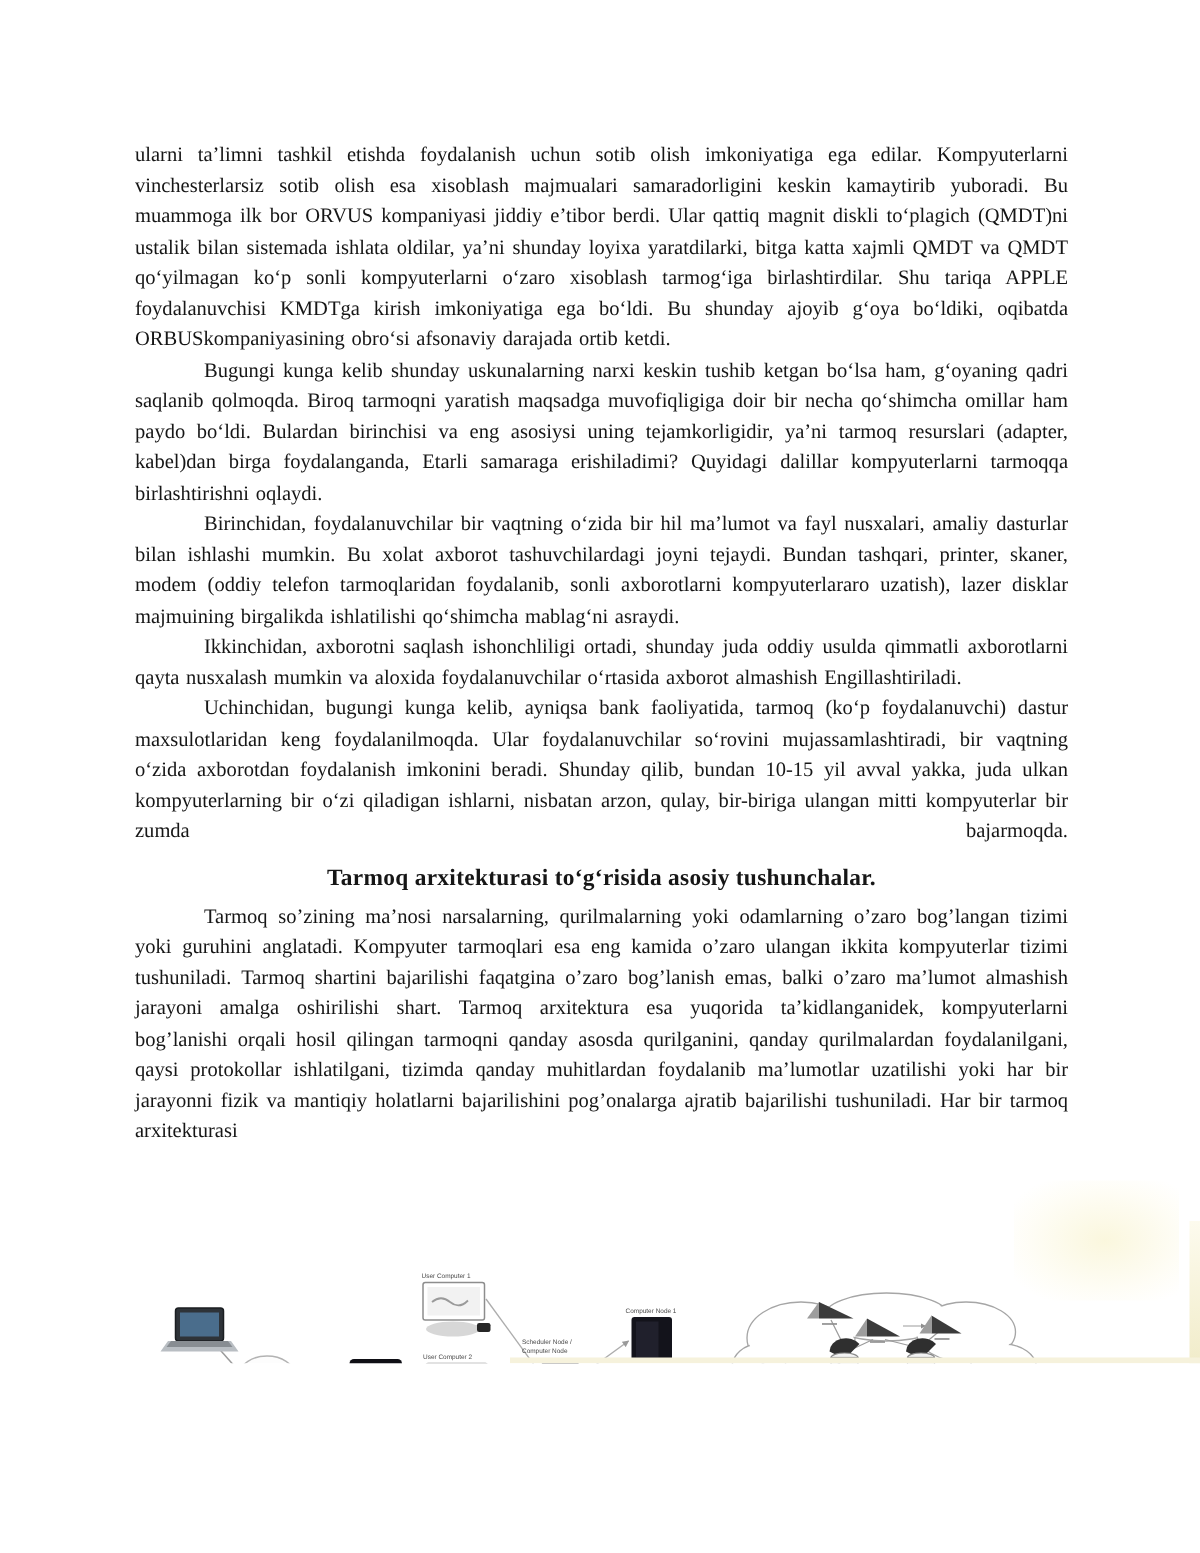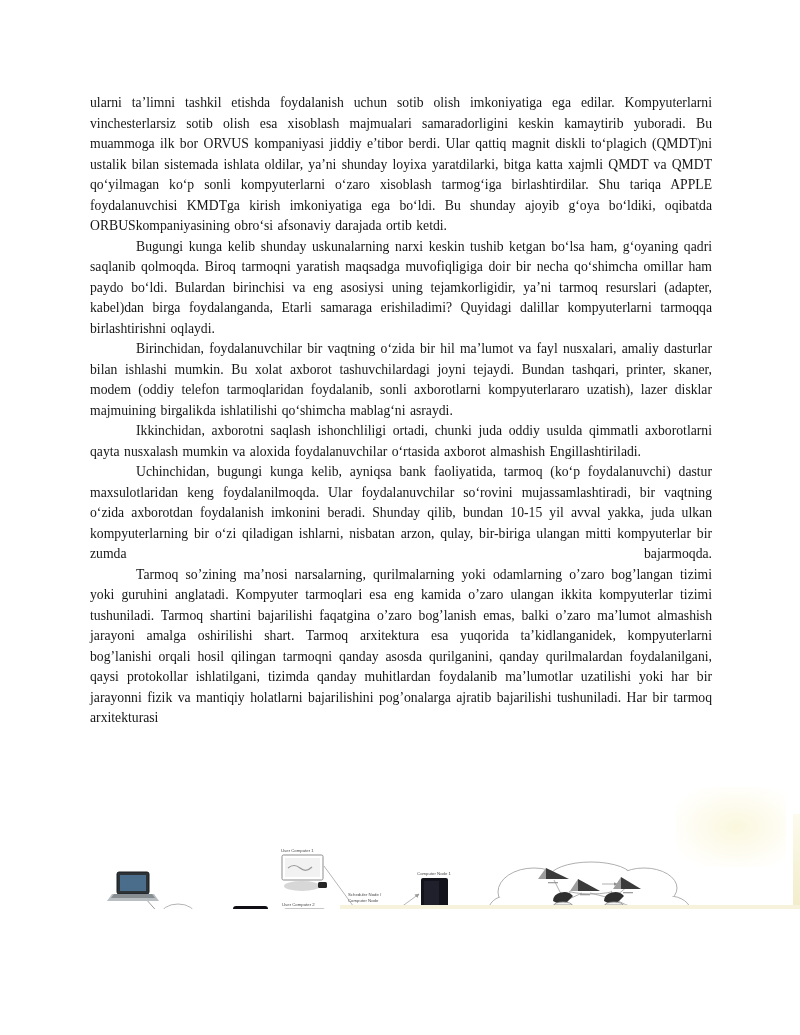--- a/index.html
+++ b/index.html
@@ -48,22 +48,23 @@
 </style>
 </head>
 <body>
 
 <div class="page">
 
   <div class="text-block">
     <p class="para no-indent">ularni ta’limni tashkil etishda foydalanish uchun sotib olish imkoniyatiga ega edilar. Kompyuterlarni vinchesterlarsiz sotib olish esa xisoblash majmualari samaradorligini keskin kamaytirib yuboradi. Bu muammoga ilk bor ORVUS kompaniyasi jiddiy e’tibor berdi. Ular qattiq magnit diskli to‘plagich (QMDT)ni ustalik bilan sistemada ishlata oldilar, ya’ni shunday loyixa yaratdilarki, bitga katta xajmli QMDT va QMDT qo‘yilmagan ko‘p sonli kompyuterlarni o‘zaro xisoblash tarmog‘iga birlashtirdilar. Shu tariqa APPLE foydalanuvchisi KMDTga kirish imkoniyatiga ega bo‘ldi. Bu shunday ajoyib g‘oya bo‘ldiki, oqibatda ORBUSkompaniyasining obro‘si afsonaviy darajada ortib ketdi.</p>
     <p class="para">Bugungi kunga kelib shunday uskunalarning narxi keskin tushib ketgan bo‘lsa ham, g‘oyaning qadri saqlanib qolmoqda. Biroq tarmoqni yaratish maqsadga muvofiqligiga doir bir necha qo‘shimcha omillar ham paydo bo‘ldi. Bulardan birinchisi va eng asosiysi uning tejamkorligidir, ya’ni tarmoq resurslari (adapter, kabel)dan birga foydalanganda, Etarli samaraga erishiladimi? Quyidagi dalillar kompyuterlarni tarmoqqa birlashtirishni oqlaydi.</p>
     <p class="para">Birinchidan, foydalanuvchilar bir vaqtning o‘zida bir hil ma’lumot va fayl nusxalari, amaliy dasturlar bilan ishlashi mumkin. Bu xolat axborot tashuvchilardagi joyni tejaydi. Bundan tashqari, printer, skaner, modem (oddiy telefon tarmoqlaridan foydalanib, sonli axborotlarni kompyuterlararo uzatish), lazer disklar majmuining birgalikda ishlatilishi qo‘shimcha mablag‘ni asraydi.</p>
-    <p class="para">Ikkinchidan, axborotni saqlash ishonchliligi ortadi, chunki juda oddiy usulda qimmatli axborotlarni qayta nusxalash mumkin va aloxida foydalanuvchilar o‘rtasida axborot almashish Engillashtiriladi.</p>
+    <p class="para">Ikkinchidan, axborotni saqlash ishonchliligi ortadi, shunday juda oddiy usulda qimmatli axborotlarni qayta nusxalash mumkin va aloxida foydalanuvchilar o‘rtasida axborot almashish Engillashtiriladi.</p>
     <p class="para justify-last">Uchinchidan, bugungi kunga kelib, ayniqsa bank faoliyatida, tarmoq (ko‘p foydalanuvchi) dastur maxsulotlaridan keng foydalanilmoqda. Ular foydalanuvchilar so‘rovini mujassamlashtiradi, bir vaqtning o‘zida axborotdan foydalanish imkonini beradi. Shunday qilib, bundan 10-15 yil avval yakka, juda ulkan kompyuterlarning bir o‘zi qiladigan ishlarni, nisbatan arzon, qulay, bir-biriga ulangan mitti kompyuterlar bir zumda bajarmoqda.</p>
+    <h2 class="heading">Tarmoq arxitekturasi to‘g‘risida asosiy tushunchalar.</h2>
     <p class="para">Tarmoq so’zining ma’nosi narsalarning, qurilmalarning yoki odamlarning o’zaro bog’langan tizimi yoki guruhini anglatadi. Kompyuter tarmoqlari esa eng kamida o’zaro ulangan ikkita kompyuterlar tizimi tushuniladi. Tarmoq shartini bajarilishi faqatgina o’zaro bog’lanish emas, balki o’zaro ma’lumot almashish jarayoni amalga oshirilishi shart. Tarmoq arxitektura esa yuqorida ta’kidlanganidek, kompyuterlarni bog’lanishi orqali hosil qilingan tarmoqni qanday asosda qurilganini, qanday qurilmalardan foydalanilgani, qaysi protokollar ishlatilgani, tizimda qanday muhitlardan foydalanib ma’lumotlar uzatilishi yoki har bir jarayonni fizik va mantiqiy holatlarni bajarilishini pog’onalarga ajratib bajarilishi tushuniladi. Har bir tarmoq arxitekturasi</p>
   </div>
 
   <div class="figures">
 
     <figure class="fig-a">
       <svg width="185" height="132" viewBox="0 0 185 132">
         <defs>
           <marker id="arA" viewBox="0 0 8 8" refX="7" refY="4" markerWidth="5.5" markerHeight="5.5" orient="auto">
             <path d="M0,0L8,4L0,8z" fill="#8a8a8a"></path>

